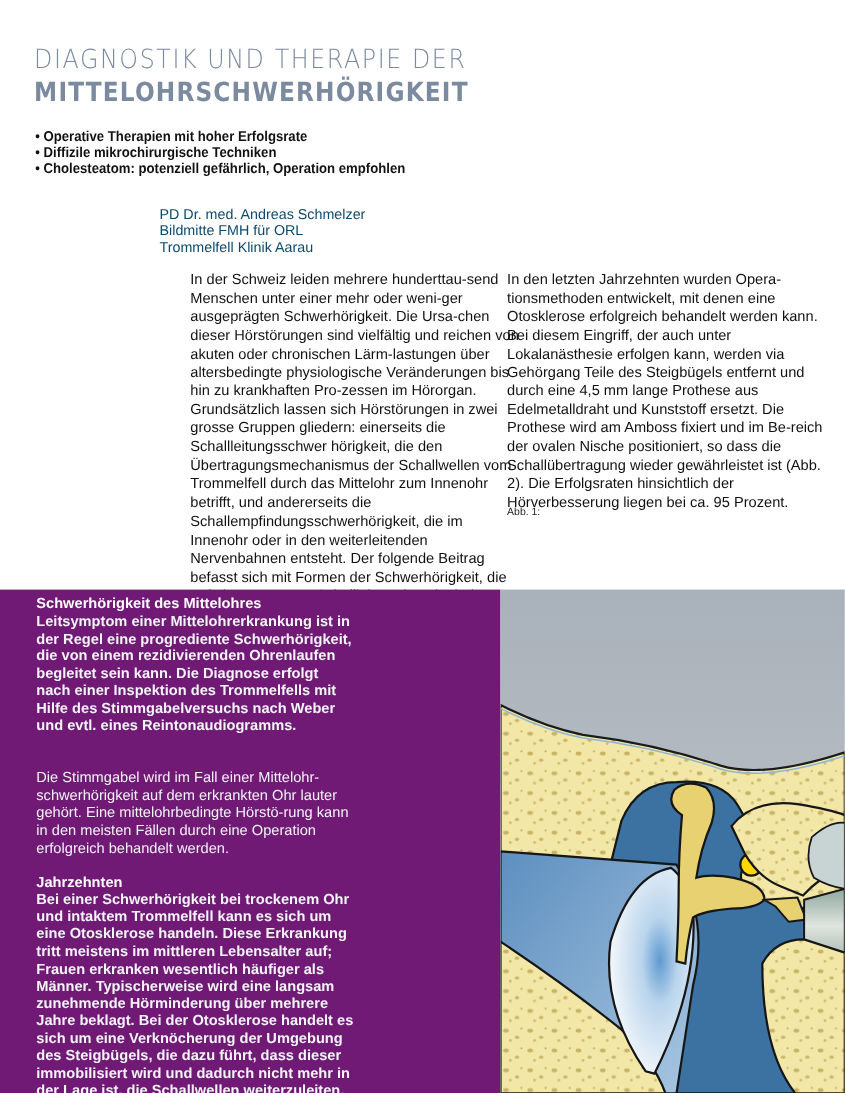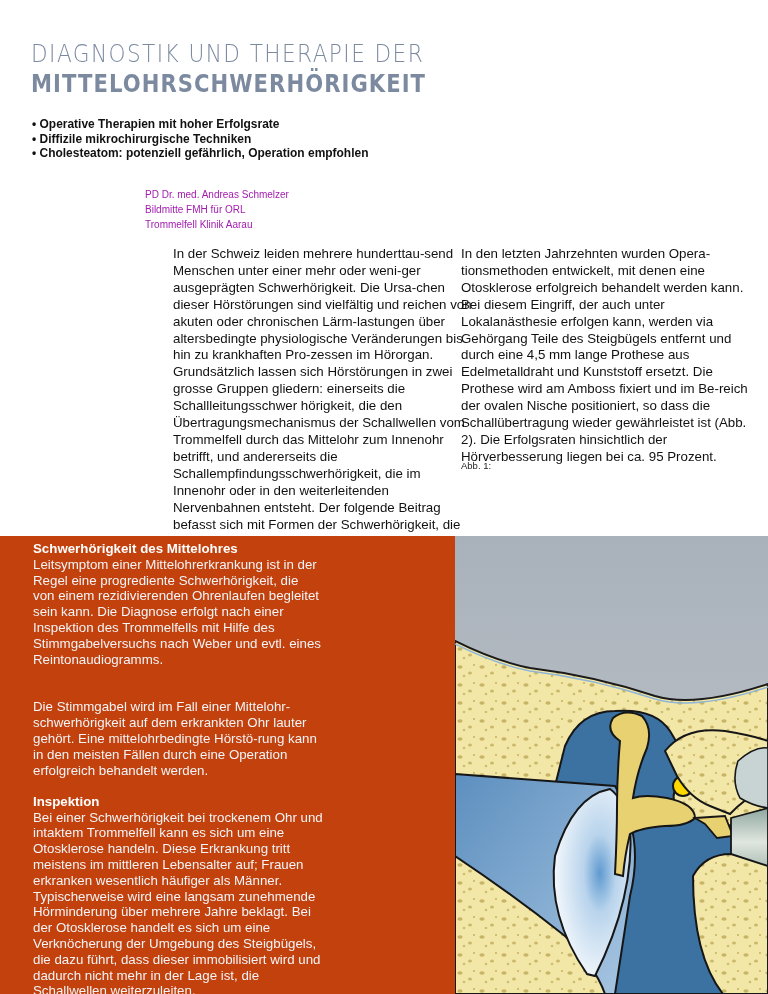--- a/index.html
+++ b/index.html
@@ -22,47 +22,47 @@
     }
     .bullets {
       position: absolute; left: 32px; top: 117px;
       list-style: none; font-size: 13px; font-weight: bold; line-height: 14.5px; color: #111;
       transform: scaleX(0.92); transform-origin: left top;
     }
     .bullets li::before { content: "\2022\00a0"; }
 
     .author {
       position: absolute; left: 145px; top: 187px;
-      font-size: 10px; line-height: 15px; color: #a21caf;
+      font-size: 13px; line-height: 15px; color: #0c4a6e;
     }
 
     .body-col {
       position: absolute; top: 246px; width: 300px;
       font-size: 13.3px; line-height: 16.9px; color: #111;
     }
     .col-left { left: 173px; }
     .col-right { left: 461px; width: 300px; }
 
     .caption {
       position: absolute; left: 461px; top: 460px; width: 300px;
       font-size: 9.5px; line-height: 12.5px; color: #222;
     }
     .caption .cap-label { display: block; margin-bottom: 6px; }
 
     .panel {
       position: absolute; left: 0; top: 536px; width: 455px; height: 458px;
-      background: #c2410c;
+      background: #701a75;
     }
     .panel-inner {
       position: absolute; left: 33px; top: 5px; width: 290px;
       color: #f2f4f7; font-size: 13.3px; line-height: 15.8px;
     }
     .panel-inner h3 { font-size: 13.3px; font-weight: bold; line-height: 15.8px; color: #ffffff; }
     .panel-inner p { margin-bottom: 15.5px; margin-top: 32px; }
-    .panel-inner h3 + p { margin-top: 0; }
+    .panel-inner h3 + p { margin-top: 0; font-weight: bold; }
 
     .figure {
       position: absolute; left: 455px; top: 536px; width: 313px; height: 458px;
       overflow: hidden;
       background: linear-gradient(#aeb6bf, #c3c9cf);
     }
     .figure svg { display: block; }
   </style>
 </head>
 <body>
@@ -87,21 +87,21 @@
 
 <div class="caption">
   <span class="cap-label">Abb. 1:</span>
 </div>
 
 <div class="panel">
   <div class="panel-inner">
     <h3>Schwerhörigkeit des Mittelohres</h3>
     <p>Leitsymptom einer Mittelohrerkrankung ist in der Regel eine progrediente Schwerhörigkeit, die von einem rezidivierenden Ohrenlaufen begleitet sein kann. Die Diagnose erfolgt nach einer Inspektion des Trommelfells mit Hilfe des Stimmgabelversuchs nach Weber und evtl. eines Reintonaudiogramms.</p>
     <p>Die Stimmgabel wird im Fall einer Mittelohr-schwerhörigkeit auf dem erkrankten Ohr lauter gehört. Eine mittelohrbedingte Hörstö-rung kann in den meisten Fällen durch eine Operation erfolgreich behandelt werden.</p>
-    <h3>Inspektion</h3>
+    <h3>Jahrzehnten</h3>
     <p>Bei einer Schwerhörigkeit bei trockenem Ohr und intaktem Trommelfell kann es sich um eine Otosklerose handeln. Diese Erkrankung tritt meistens im mittleren Lebensalter auf; Frauen erkranken wesentlich häufiger als Männer. Typischerweise wird eine langsam zunehmende Hörminderung über mehrere Jahre beklagt. Bei der Otosklerose handelt es sich um eine Verknöcherung der Umgebung des Steigbügels, die dazu führt, dass dieser immobilisiert wird und dadurch nicht mehr in der Lage ist, die Schallwellen weiterzuleiten.</p>
   </div>
 </div>
 
 <div class="figure">
   <svg width="313" height="458" viewBox="0 0 313 458" xmlns="http://www.w3.org/2000/svg">
     <defs>
       <linearGradient id="skyG" x1="0" y1="0" x2="0" y2="1">
         <stop offset="0" stop-color="#a9b1ba"></stop>
         <stop offset="1" stop-color="#c2c8ce"></stop>

